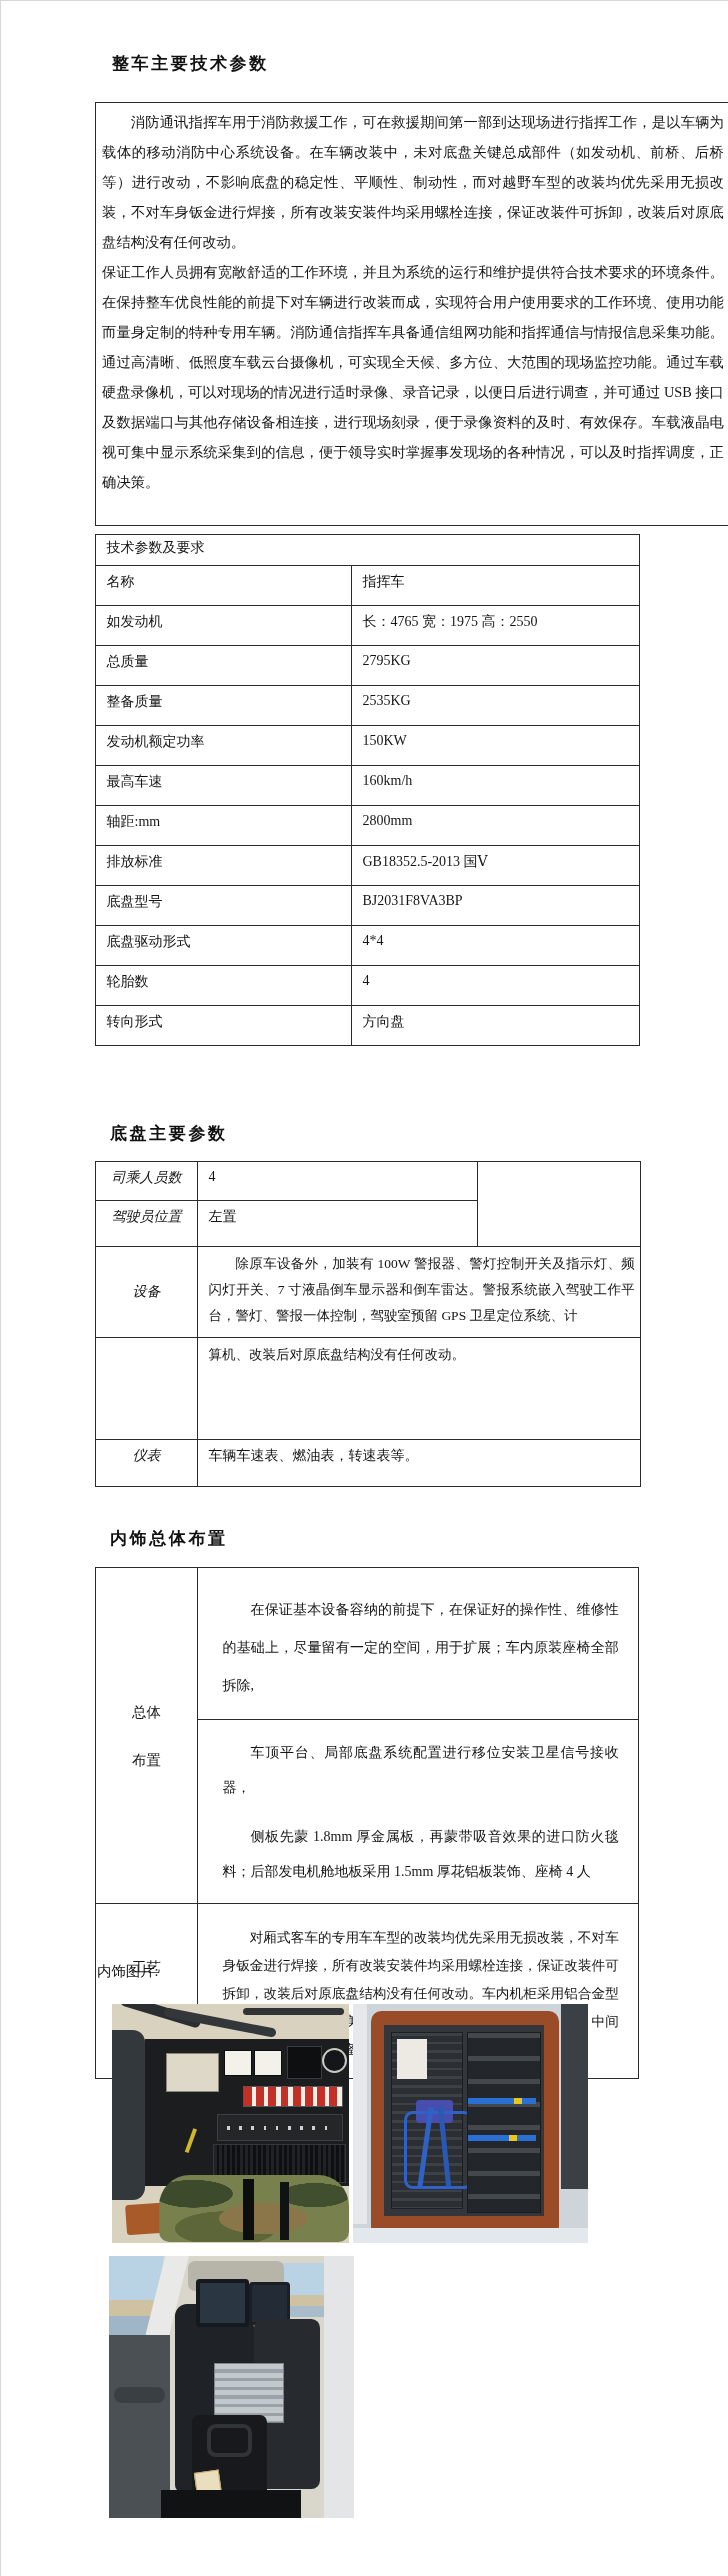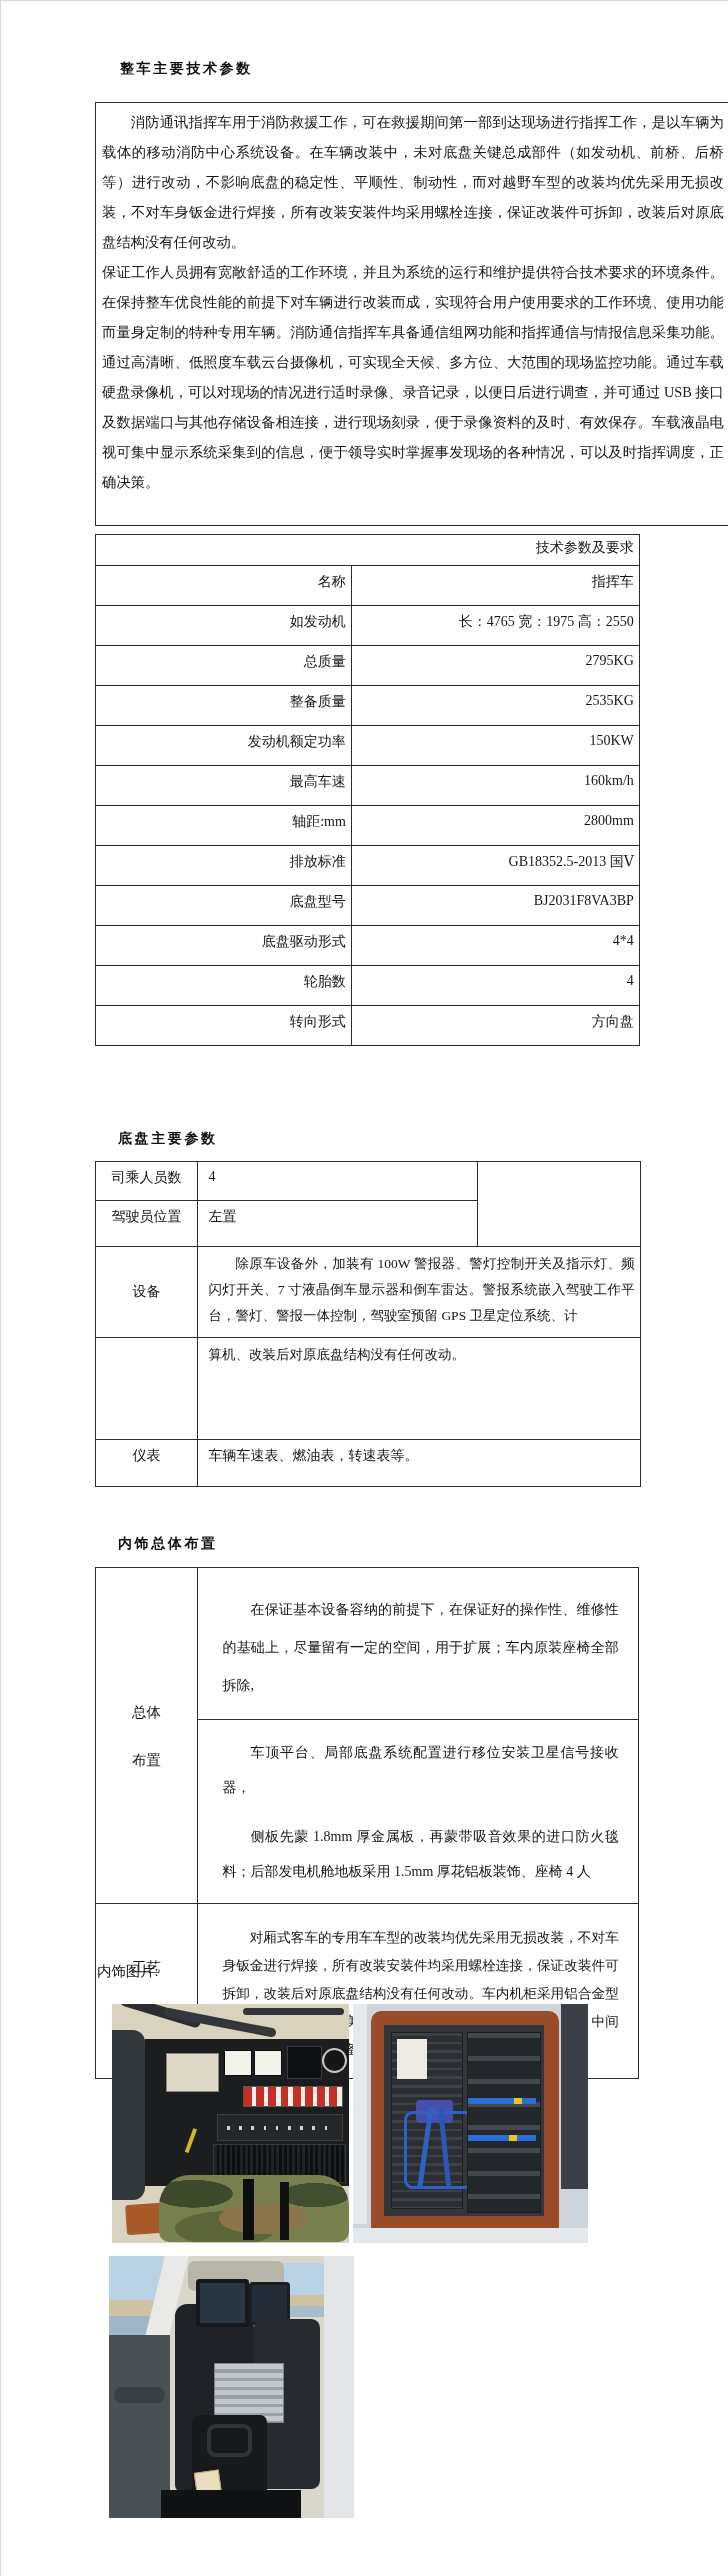--- a/index.html
+++ b/index.html
@@ -1,35 +1,35 @@
 <!DOCTYPE html>
 <html style="font-size:14px"><head>
 <meta charset="utf-8">
 <style>
   html,body{margin:0;padding:0;background:#ffffff;}
   .page{position:relative;width:728px;height:2576px;background:#fff;
         font-family:"Liberation Serif","DejaVu Serif",serif;color:#1c1c1c;
         border-top:0.9px solid #d7d7d7;border-left:0.9px solid #d7d7d7;overflow:hidden;}
-  .h{position:absolute;margin:8px;font-size:14px;font-weight:bold;letter-spacing:2.6px;color:#111;}
+  .h{position:absolute;margin:0;font-size:17px;font-weight:bold;letter-spacing:2.6px;color:#111;}
   .h1{left:111px;top:51px;}
   .h2{left:109px;top:1121px;}
   .h3{left:109px;top:1526px;}
   .introbox{position:absolute;left:94px;top:101px;width:636px;height:424px;
             border:1.7px solid #2b2b2b;box-sizing:border-box;padding:4.4px 6.1px 0 6.1px;}
   .introbox p{margin:0;font-size:14.3px;line-height:30px;text-align:justify;color:#151515;}
   .introbox p.ind1{text-indent:2em;}
   .tbl{position:absolute;border-collapse:collapse;table-layout:fixed;background:#fff;}
   .tbl td{border:1.7px solid #2b2b2b;vertical-align:top;padding:7px 5.2px 0 10.5px;
           font-size:14px;color:#151515;overflow:hidden;}
-  .spec{left:94px;top:533px;width:544px;text-align:right;}
+  .spec{left:94px;top:533px;width:544px;}
   .spec tr{height:40px;}
   .spec tr.hrow{height:31px;}
   .spec td.hcell{padding-top:4.4px;}
   .chas{left:94px;top:1160px;width:545px;}
-  .chas td.clab{text-align:center;padding-left:1.7px;padding-right:1.7px;}
+  .chas td.clab{text-align:center;padding-left:1.7px;padding-right:1.7px;font-style:italic;}
   .chas td.cmid{vertical-align:middle;padding-top:0;}
   .chas td.cblock{font-size:13.5px;line-height:26px;padding-top:4.4px;text-align:justify;}
   .chas td.cblock p{margin:0;text-indent:2em;}
   .chas td.cplain p{margin:0;}
   .int{left:94px;top:1566px;width:544px;}
   .int td.ilab{text-align:center;vertical-align:middle;padding:0 1.7px;}
   .int td.ilab span{display:block;line-height:48px;font-size:14.4px;}
   .int td.ia{line-height:38px;font-size:14px;padding-top:8.7px;}
   .int td.ib{line-height:35px;font-size:14px;padding-top:1.7px;}
   .int td.ic{line-height:28px;font-size:13.6px;padding-top:5.2px;}

